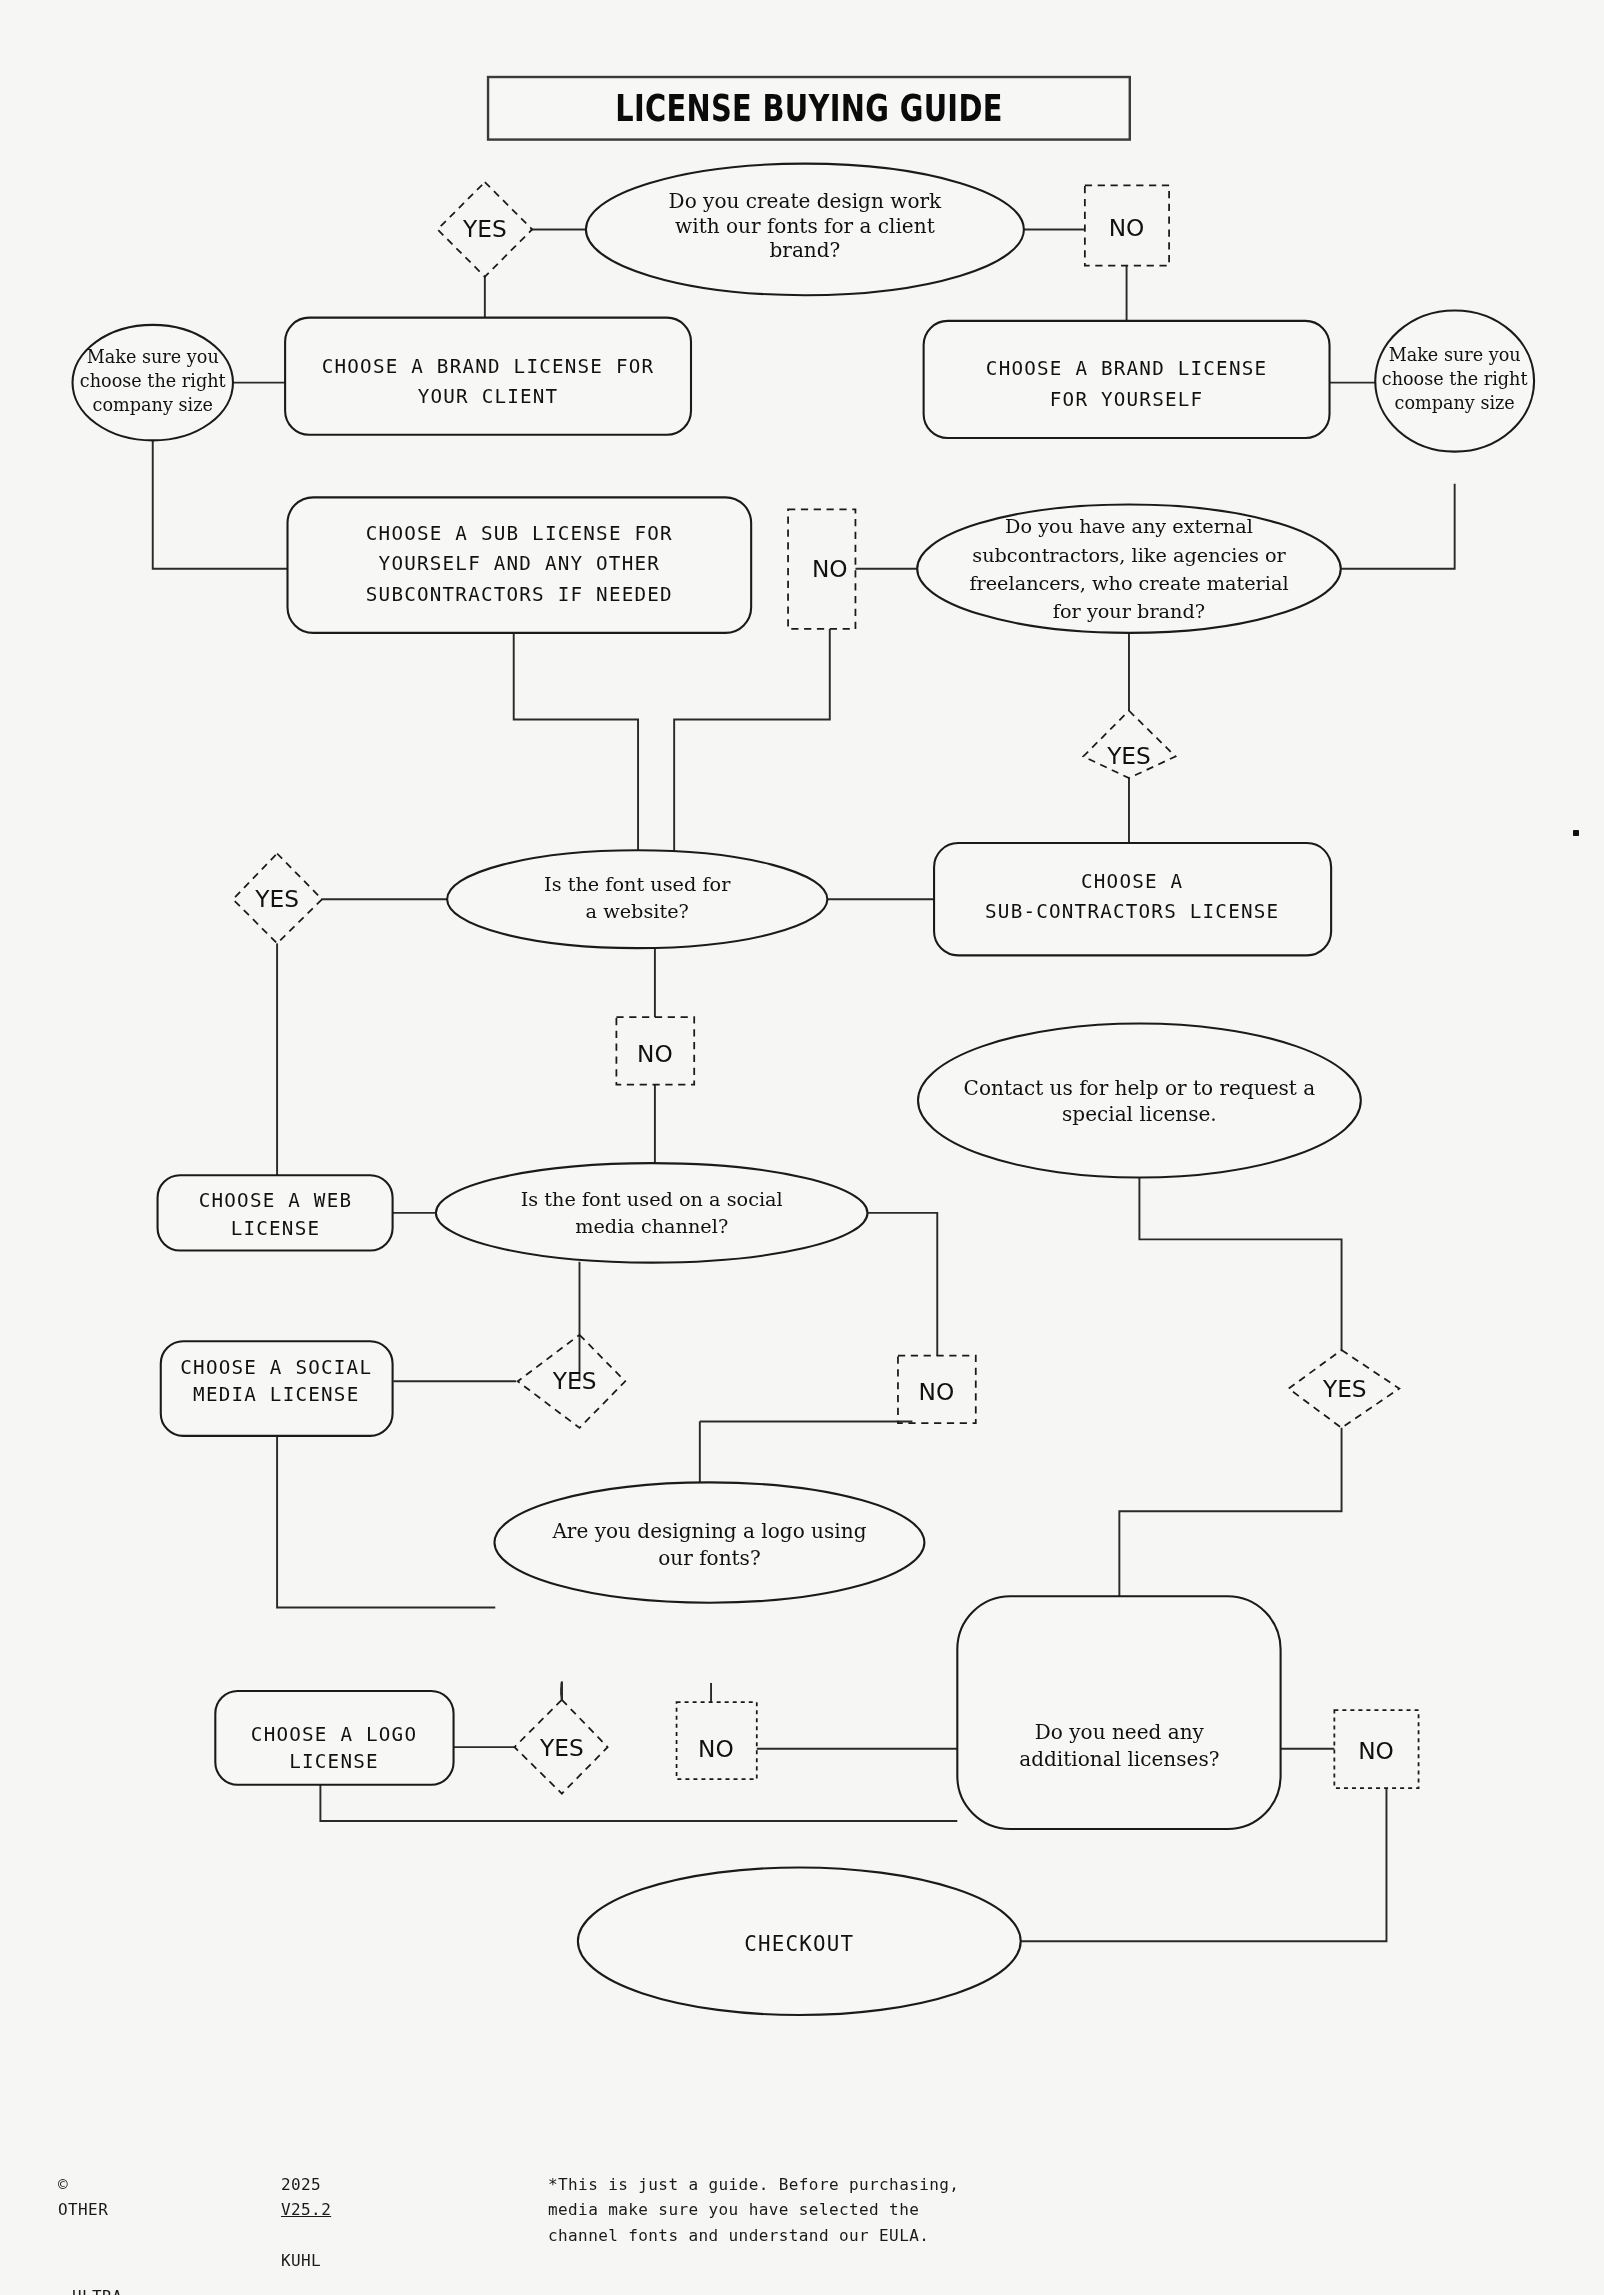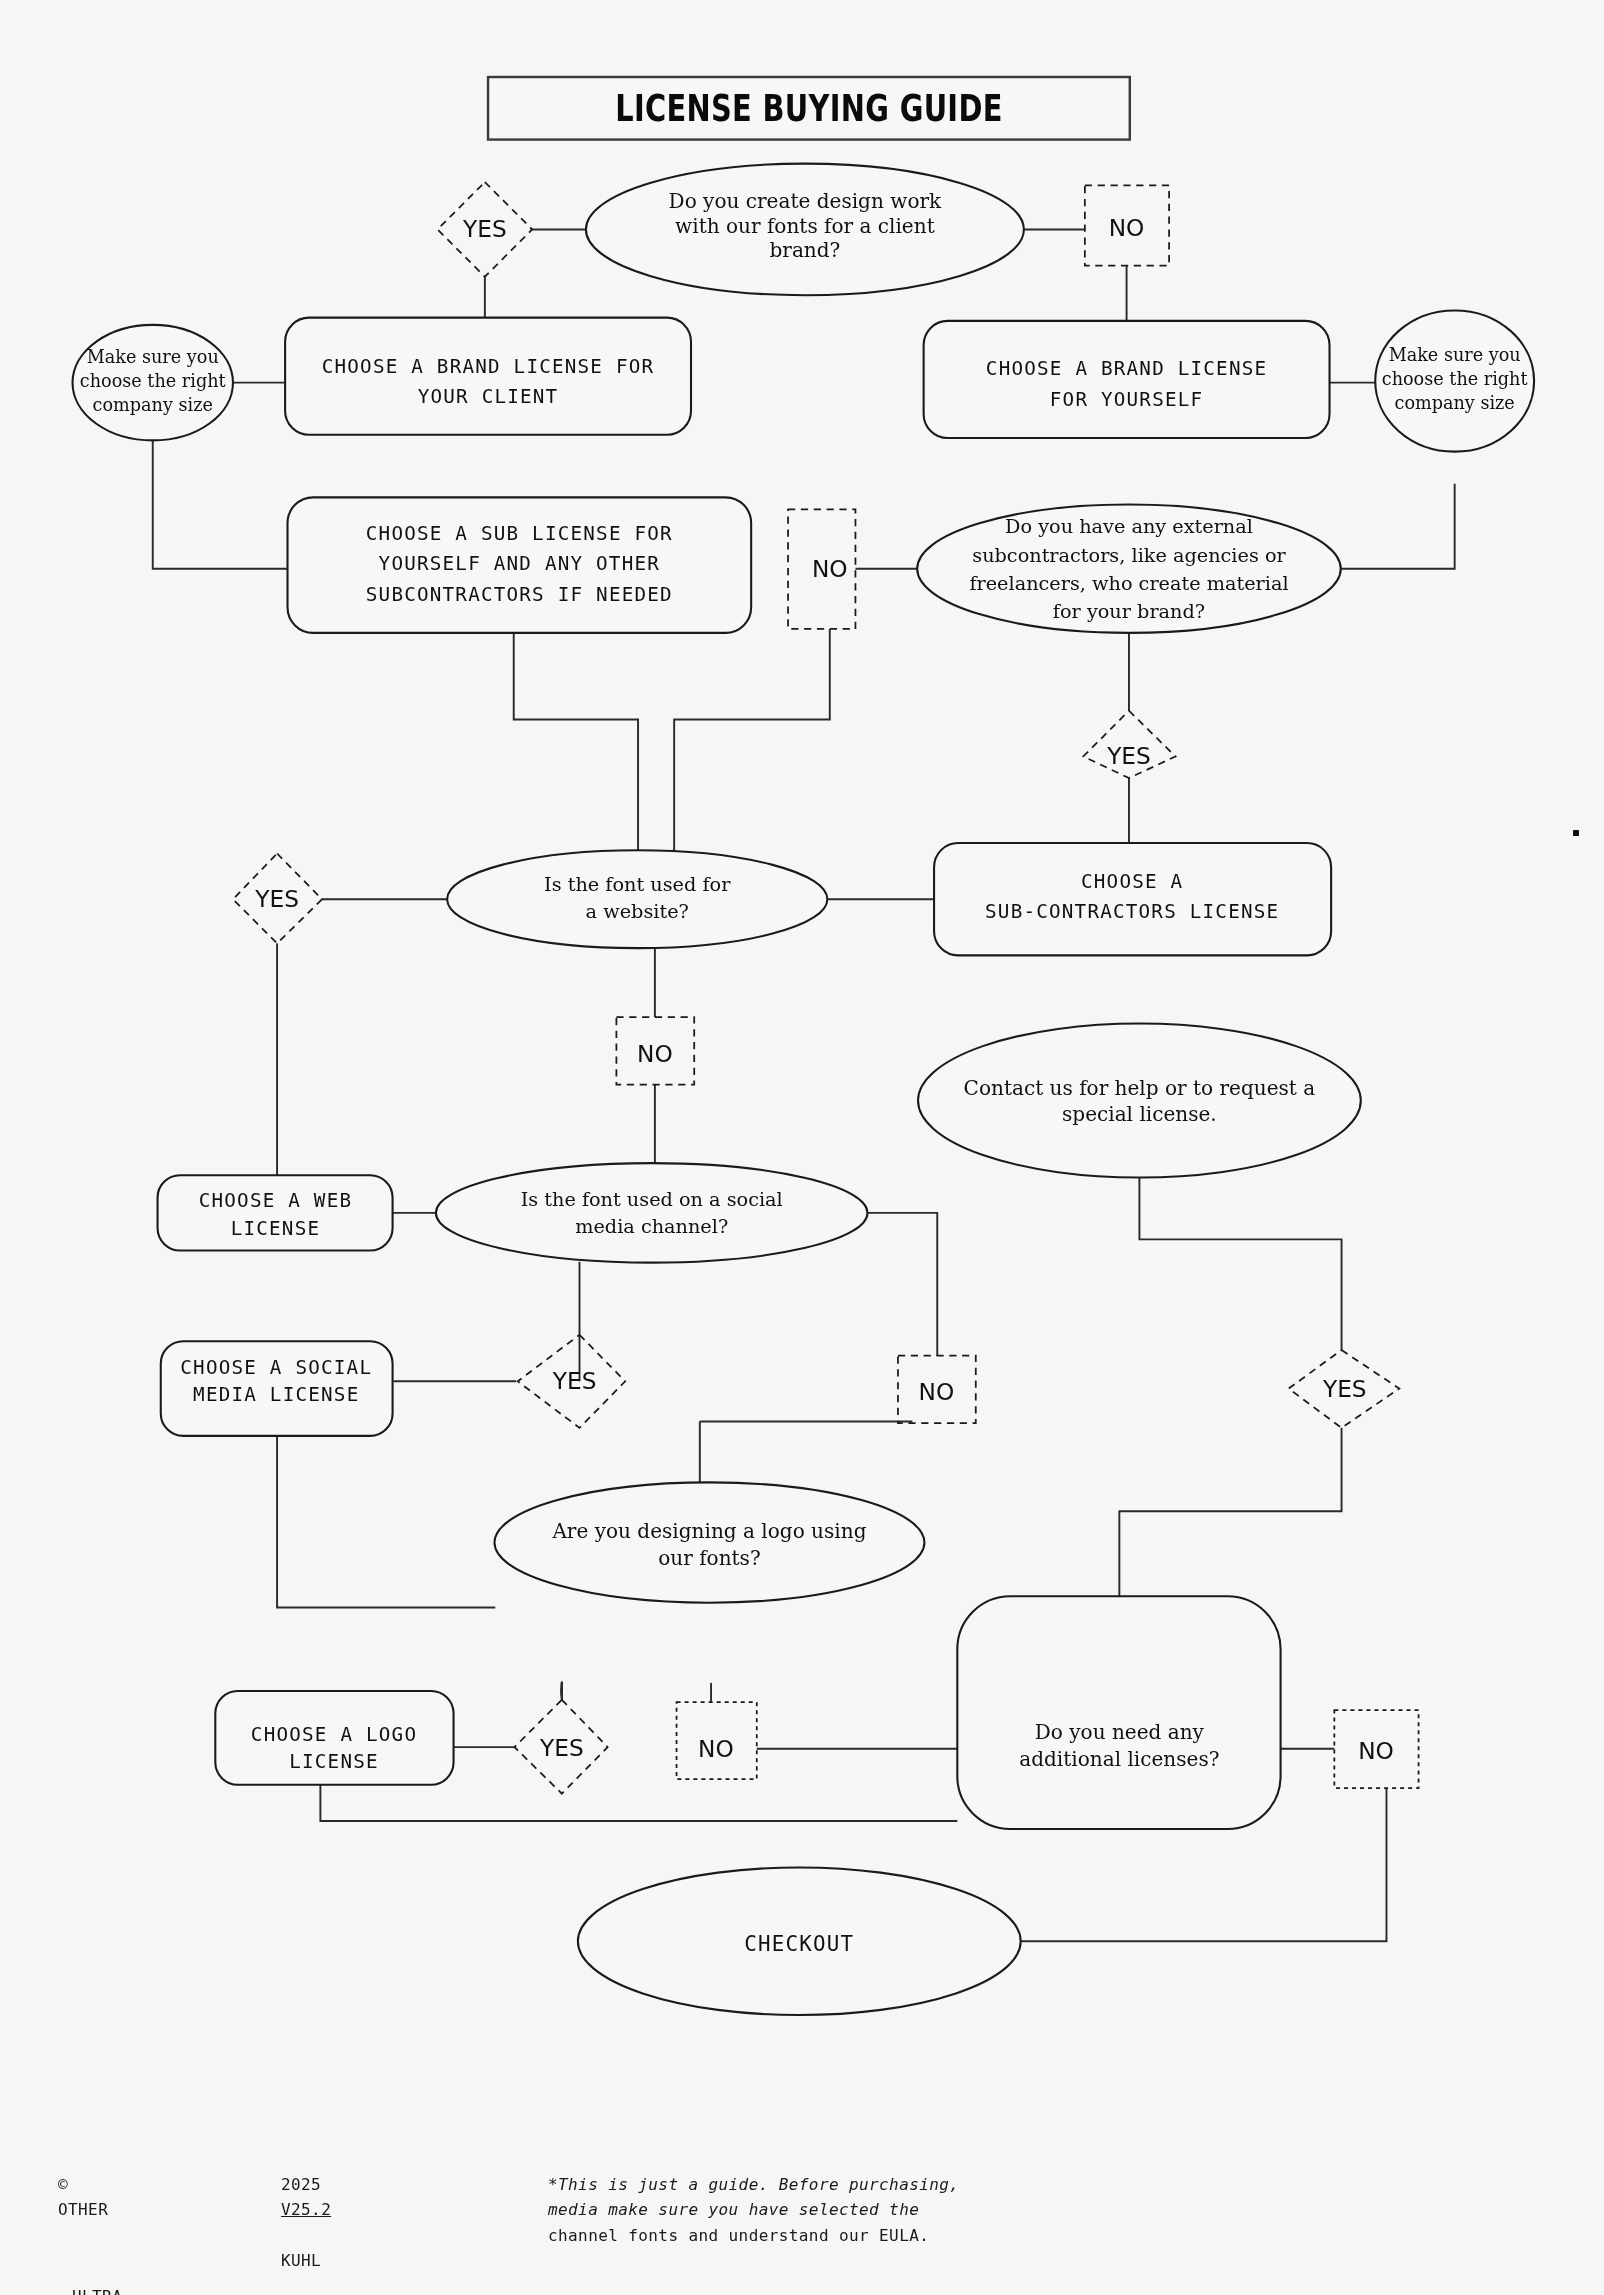--- a/index.html
+++ b/index.html
@@ -16,21 +16,21 @@
   .t-serif{font-family:"DejaVu Serif","Liberation Serif",serif;fill:#111;}
   .t-sans{font-family:"DejaVu Sans","Liberation Sans",sans-serif;fill:#111;}
   .titlebox{fill:#f7f7f6;stroke:#3a3a3a;stroke-width:3;}
   #title-text{position:absolute;left:488px;top:77px;width:642px;height:63px;
     display:flex;align-items:center;justify-content:center;
     font-family:"DejaVu Sans","Liberation Sans",sans-serif;
     font-weight:bold;font-size:37px;letter-spacing:0.4px;color:#0b0b0b;
     transform:scaleX(0.78);transform-origin:center center;white-space:nowrap;}
   .foot{position:absolute;font-family:"DejaVu Sans Mono","Liberation Mono",monospace;
         font-size:16px;color:#1a1a1a;letter-spacing:0.4px;line-height:1.55;}
-  .foot.note{width:497px;text-align:justify;text-align-last:left;font-style:italic;}
+  .foot.note{width:497px;text-align:justify;text-align-last:left;}
   .dot{position:absolute;width:5.6px;height:5.6px;background:#111;border-radius:0.8px;}
 </style>
 </head>
 <body>
 
 <div id="stage">
 
 <svg viewBox="0 0 2000 2861">
 
   <g>

